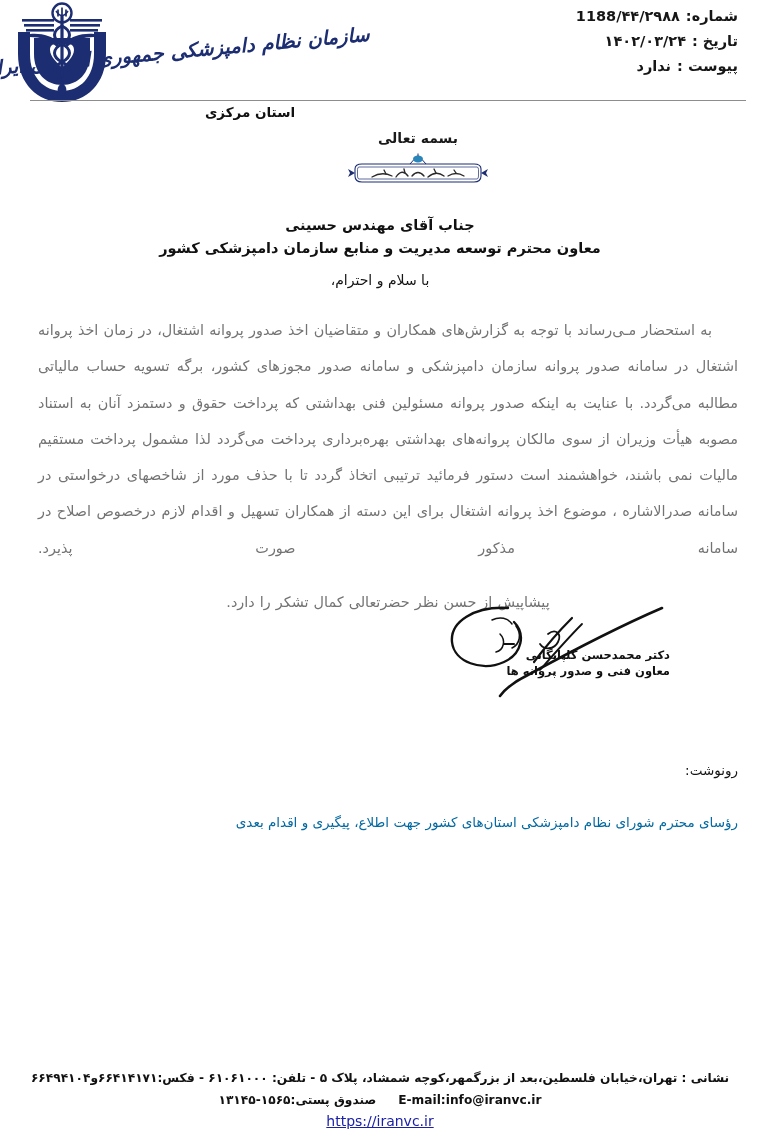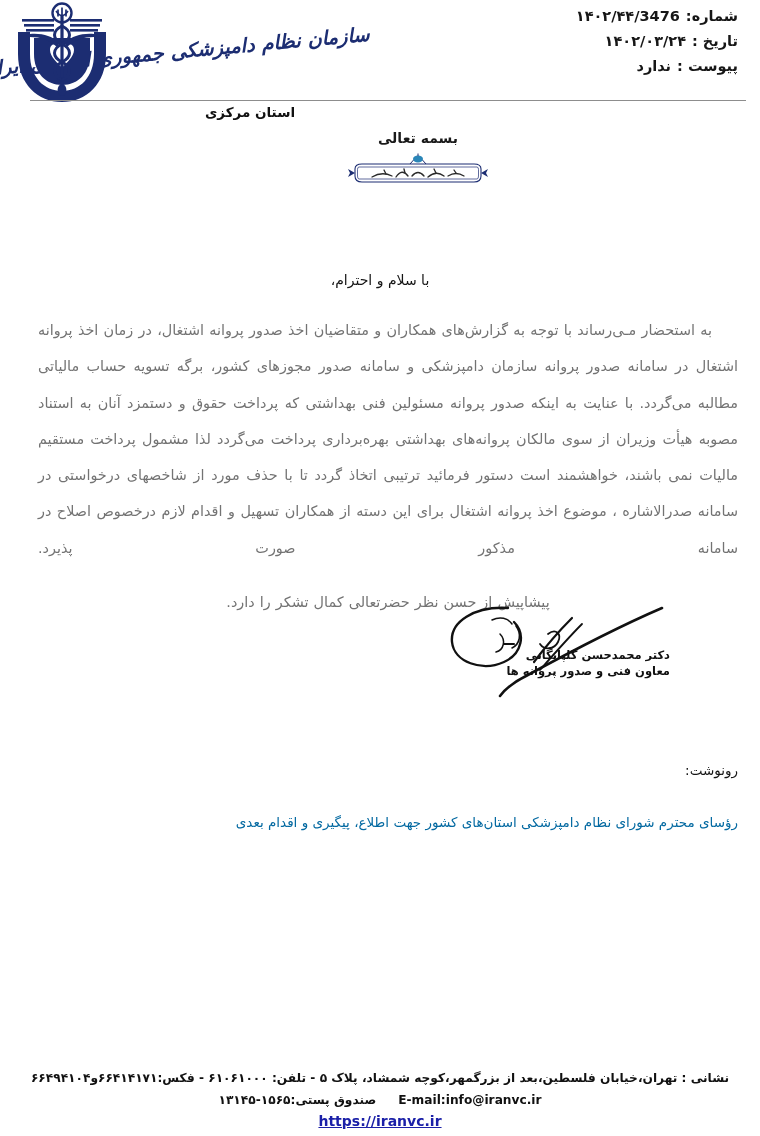--- a/index.html
+++ b/index.html
@@ -245,38 +245,38 @@
     justify-content: center;
     align-items: baseline;
     gap: 22px;
     font-size: 12.2px;
     font-weight: bold;
   }
   .footer-email { direction: ltr; unicode-bidi: isolate; }
   .footer-url {
     margin-top: 2px;
     font-size: 14px;
-    font-weight: bold;
+    font-weight: normal;
     color: #1b20a8;
     text-decoration: underline;
     direction: ltr;
     display: inline-block;
   }
 </style>
 </head>
 <body>
 
 <div class="page">
 
   <div class="header">
 
     <div class="meta-block left-side">
       <div class="meta-row">
         <span class="meta-label">شماره:</span>
-        <span class="meta-value">۱۴۰۲/۴۴/3476</span>
+        <span class="meta-value">1188/۴۴/۲۹۸۸</span>
       </div>
       <div class="meta-row">
         <span class="meta-label">تاریخ :</span>
         <span class="meta-value">۱۴۰۲/۰۳/۲۴</span>
       </div>
       <div class="meta-row">
         <span class="meta-label">پیوست :</span>
         <span class="meta-value">ندارد</span>
       </div>
     </div>
@@ -346,20 +346,24 @@
           <path d="M48 25 Q54 16 60 24"></path>
           <path d="M64 24 Q70 17 76 24"></path>
           <path d="M80 25 Q88 18 96 24"></path>
           <path d="M100 24 Q108 19 116 24"></path>
           <path d="M36 18 L38 22 M56 17 L57 21 M86 17 L88 21 M106 18 L108 21"></path>
         </g>
       </svg>
     </div>
   </div>
 
+  <div class="recipient">
+    <div class="r-line">جناب آقای مهندس حسینی</div>
+    <div class="r-line">معاون محترم توسعه مدیریت و منابع سازمان دامپزشکی کشور</div>
+  </div>
   <div class="salutation">با سلام و احترام،</div>
 
   <div class="body-text">
     <p class="p-indent">به استحضار مـی‌رساند با توجه به گزارش‌های همکاران و متقاضیان اخذ صدور پروانه اشتغال، در زمان اخذ پروانه اشتغال در سامانه صدور پروانه سازمان دامپزشکی و سامانه صدور مجوزهای کشور، برگه تسویه حساب مالیاتی مطالبه می‌گردد. با عنایت به اینکه صدور پروانه مسئولین فنی بهداشتی که پرداخت حقوق و دستمزد آنان به استناد مصوبه هیأت وزیران از سوی مالکان پروانه‌های بهداشتی بهره‌برداری پرداخت می‌گردد لذا مشمول پرداخت مستقیم مالیات نمی باشند،   خواهشمند است دستور فرمائید ترتیبی اتخاذ گردد تا با حذف مورد از شاخصهای درخواستی در سامانه صدرالاشاره ، موضوع اخذ پروانه اشتغال برای این دسته از همکاران تسهیل و اقدام لازم درخصوص اصلاح در سامانه مذکور صورت پذیرد.</p>
     <p class="closing">پیشاپیش از حسن نظر حضرتعالی کمال تشکر را دارد.</p>
   </div>
 
   <div class="sig-block">
     <svg class="sig-svg" width="300" height="100" viewBox="0 0 300 100" xmlns="http://www.w3.org/2000/svg">
       <g stroke="#111111" fill="none" stroke-linecap="round" stroke-linejoin="round">

